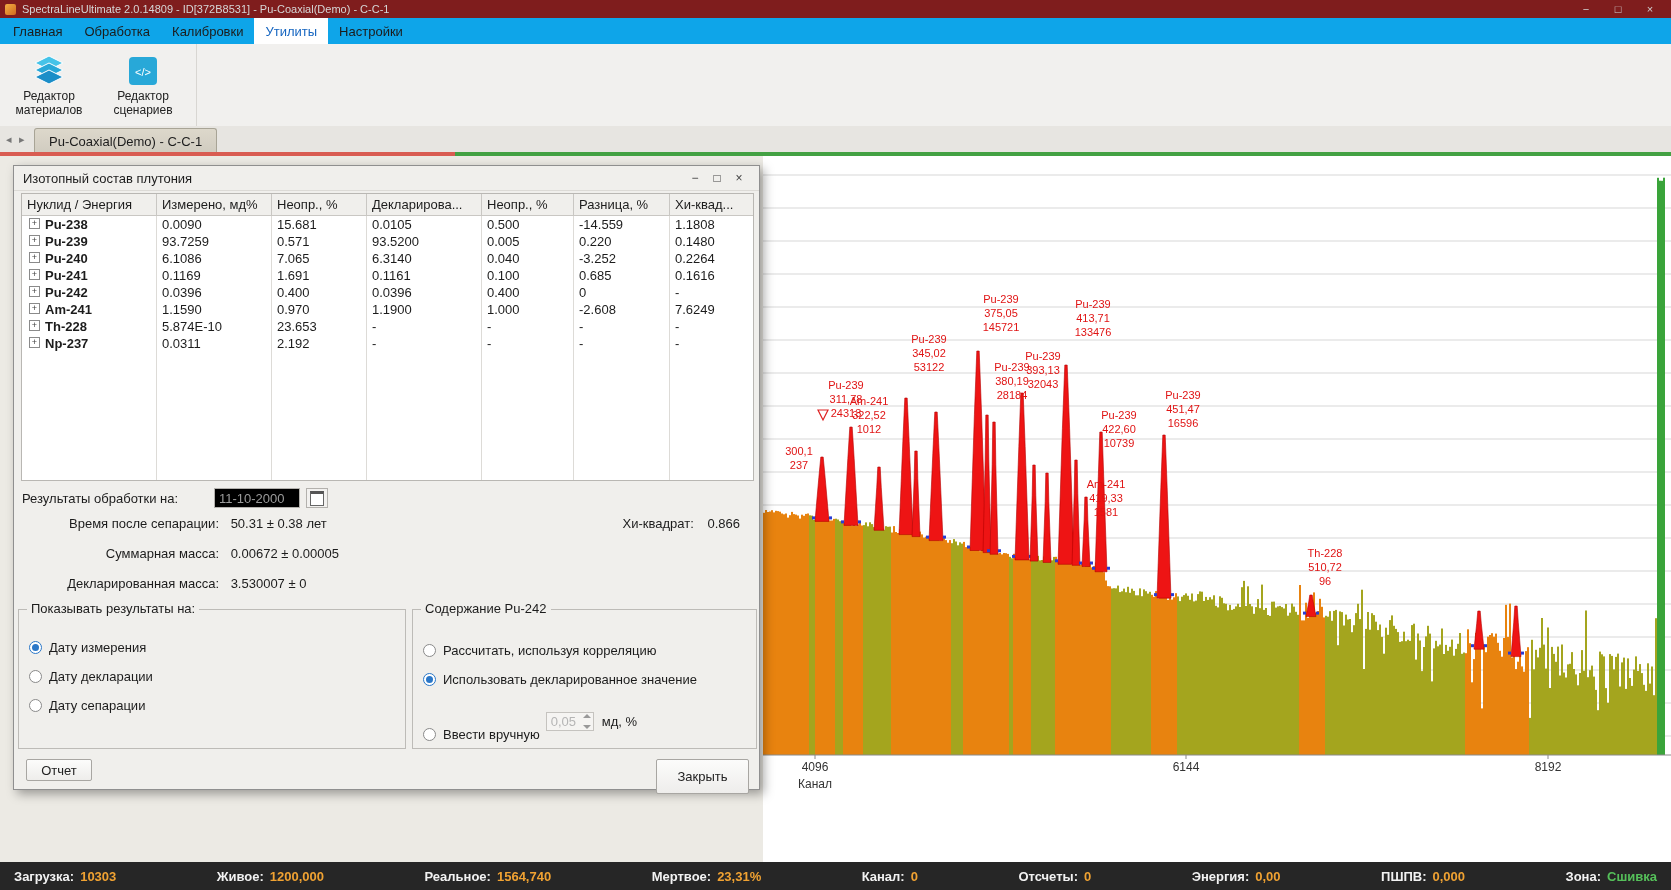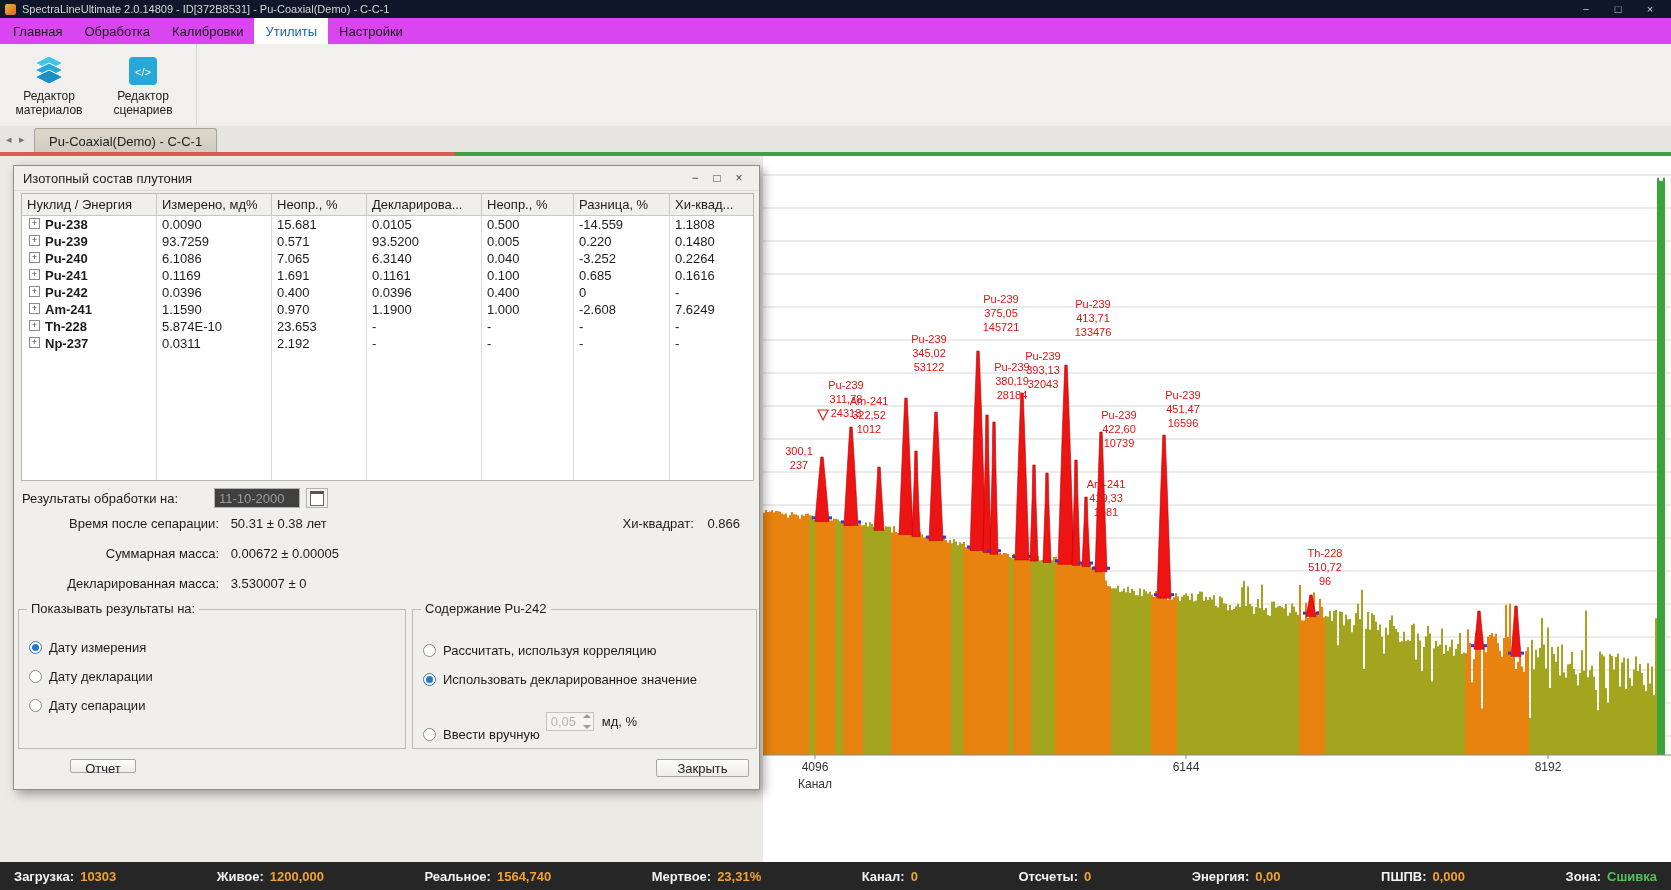--- a/index.html
+++ b/index.html
@@ -1,27 +1,27 @@
 <!DOCTYPE html>
 <html><head>
 <meta charset="utf-8">
 <style>
   html,body{margin:0;padding:0;background:#555;}
   .app{position:relative;width:1671px;height:890px;background:#eceae4;overflow:hidden;
        font-family:"Liberation Sans","DejaVu Sans",sans-serif;font-size:13px;color:#1c1c1c;}
 
   
-  .titlebar{position:absolute;left:0;top:0;right:0;height:18px;background:#0f172a;color:#d6d6d6;
+  .titlebar{position:absolute;left:0;top:0;right:0;height:18px;background:#7f1d1d;color:#d6d6d6;
             font-size:11px;display:flex;align-items:center;padding:0 5px;}
   .app-icon{width:11px;height:11px;margin-right:6px;background:linear-gradient(135deg,#f2b044,#d2691e);border-radius:2px;flex:none;}
   .tb-title{flex:1;white-space:nowrap;overflow:hidden;}
   .win-btn{width:32px;text-align:center;line-height:18px;color:#cfcfcf;}
 
   
-  .menubar{position:absolute;top:18px;left:0;right:0;height:26px;background:#d946ef;display:flex;align-items:stretch;padding-left:2px;}
+  .menubar{position:absolute;top:18px;left:0;right:0;height:26px;background:#0ea5e9;display:flex;align-items:stretch;padding-left:2px;}
   .menu-item{padding:0 11px;display:flex;align-items:center;color:#1c1c1c;}
   .menu-item.active{background:#ffffff;color:#1565c0;}
 
   
   .toolbar{position:absolute;top:44px;left:0;right:0;height:82px;background:#f1f0ee;border-bottom:1px solid #d4d2ce;display:flex;}
   .tb-group{display:flex;padding:2px 6px 2px 2px;border-right:1px solid #d8d6d2;}
   .tb-btn{width:94px;display:flex;flex-direction:column;align-items:center;padding-top:6px;font-size:12px;text-align:center;line-height:1.15;color:#222;}
   .tb-btn .ticon{height:38px;display:flex;align-items:center;}
 
   
@@ -51,21 +51,21 @@
   .c0{width:135px;}.c1{width:115px;}.c2{width:95px;}.c3{width:115px;}.c4{width:92px;}.c5{width:96px;}
   .c6{flex:1;border-right:none !important;}
   .tr.row{height:17px;line-height:17px;}
   .tr.fill{height:129px;}
   .expander{display:inline-block;width:9px;height:9px;border:1px solid #8a8a8a;background:#fff;position:relative;margin:0 5px 0 2px;}
   .expander:before{content:"+";position:absolute;left:0;top:0;width:9px;height:9px;font-size:9px;line-height:8px;text-align:center;color:#444;}
   .nuclide{font-weight:bold;}
 
   .form-area{position:absolute;left:7px;top:322px;width:733px;height:118px;}
   .f-label1{position:absolute;left:1px;top:3px;}
-  .date-in{position:absolute;left:193px;top:0;width:86px;height:20px;border:1px solid #b3b1ad;background:#404040;
+  .date-in{position:absolute;left:193px;top:0;width:86px;height:20px;border:1px solid #b3b1ad;background:#000000;
            color:#9b9b9b;font-size:13px;padding:0 4px;box-sizing:border-box;font-family:inherit;}
   .cal-btn{position:absolute;left:285px;top:0;width:22px;height:20px;border:1px solid #b3b1ad;background:#f2f1ef;
            display:flex;align-items:center;justify-content:center;padding:0;}
   .cal-icon{width:12px;height:11px;border:1px solid #666;border-top:3px solid #555;background:#fff;}
   .f-row{position:absolute;left:0;}
   .f-row .fl{display:inline-block;width:198px;text-align:right;}
   .f-row .fv{margin-left:8px;}
   .chi{position:absolute;right:14px;top:28px;}
   .chi .fv{margin-left:10px;}
 
@@ -84,22 +84,22 @@
   .spinwrap{position:relative;display:inline-block;margin-left:6px;}
   .spin{width:48px;height:19px;border:1px solid #c5c3bf;background:#f5f4f2;color:#b5b5b5;font-size:13px;
         padding:0 7px 0 4px;box-sizing:border-box;font-family:inherit;}
   .spin-arrows{position:absolute;right:2px;top:2px;width:10px;height:15px;display:flex;flex-direction:column;justify-content:space-between;}
   .spin-arrows i{display:block;width:0;height:0;border-left:4px solid transparent;border-right:4px solid transparent;margin:0 auto;}
   .sa-up{border-bottom:4px solid #999;}
   .sa-dn{border-top:4px solid #999;}
   .unit{margin-left:8px;}
 
   .btn{border:1px solid #a8a6a2;background:linear-gradient(#fcfcfb,#eeedeb);font-size:13px;border-radius:2px;color:#222;font-family:inherit;}
-  .dlg-report{position:absolute;left:12px;top:593px;width:66px;height:14px;margin-left:44px;}
-  .dlg-close{position:absolute;left:642px;top:593px;width:93px;height:18px;}
+  .dlg-report{position:absolute;left:12px;top:593px;width:66px;height:22px;}
+  .dlg-close{position:absolute;left:642px;top:593px;width:93px;height:35px;}
 
   
   .statusbar{position:absolute;left:0;bottom:0;width:100%;height:28px;background:#262626;display:flex;align-items:center;
              justify-content:space-between;padding:0 14px;box-sizing:border-box;font-weight:bold;}
   .sb-item{white-space:nowrap;}
   .sb-label{color:#f2f2f2;margin-right:6px;}
   .sb-value{color:#f0a232;}
 </style>
 </head>
 <body>

